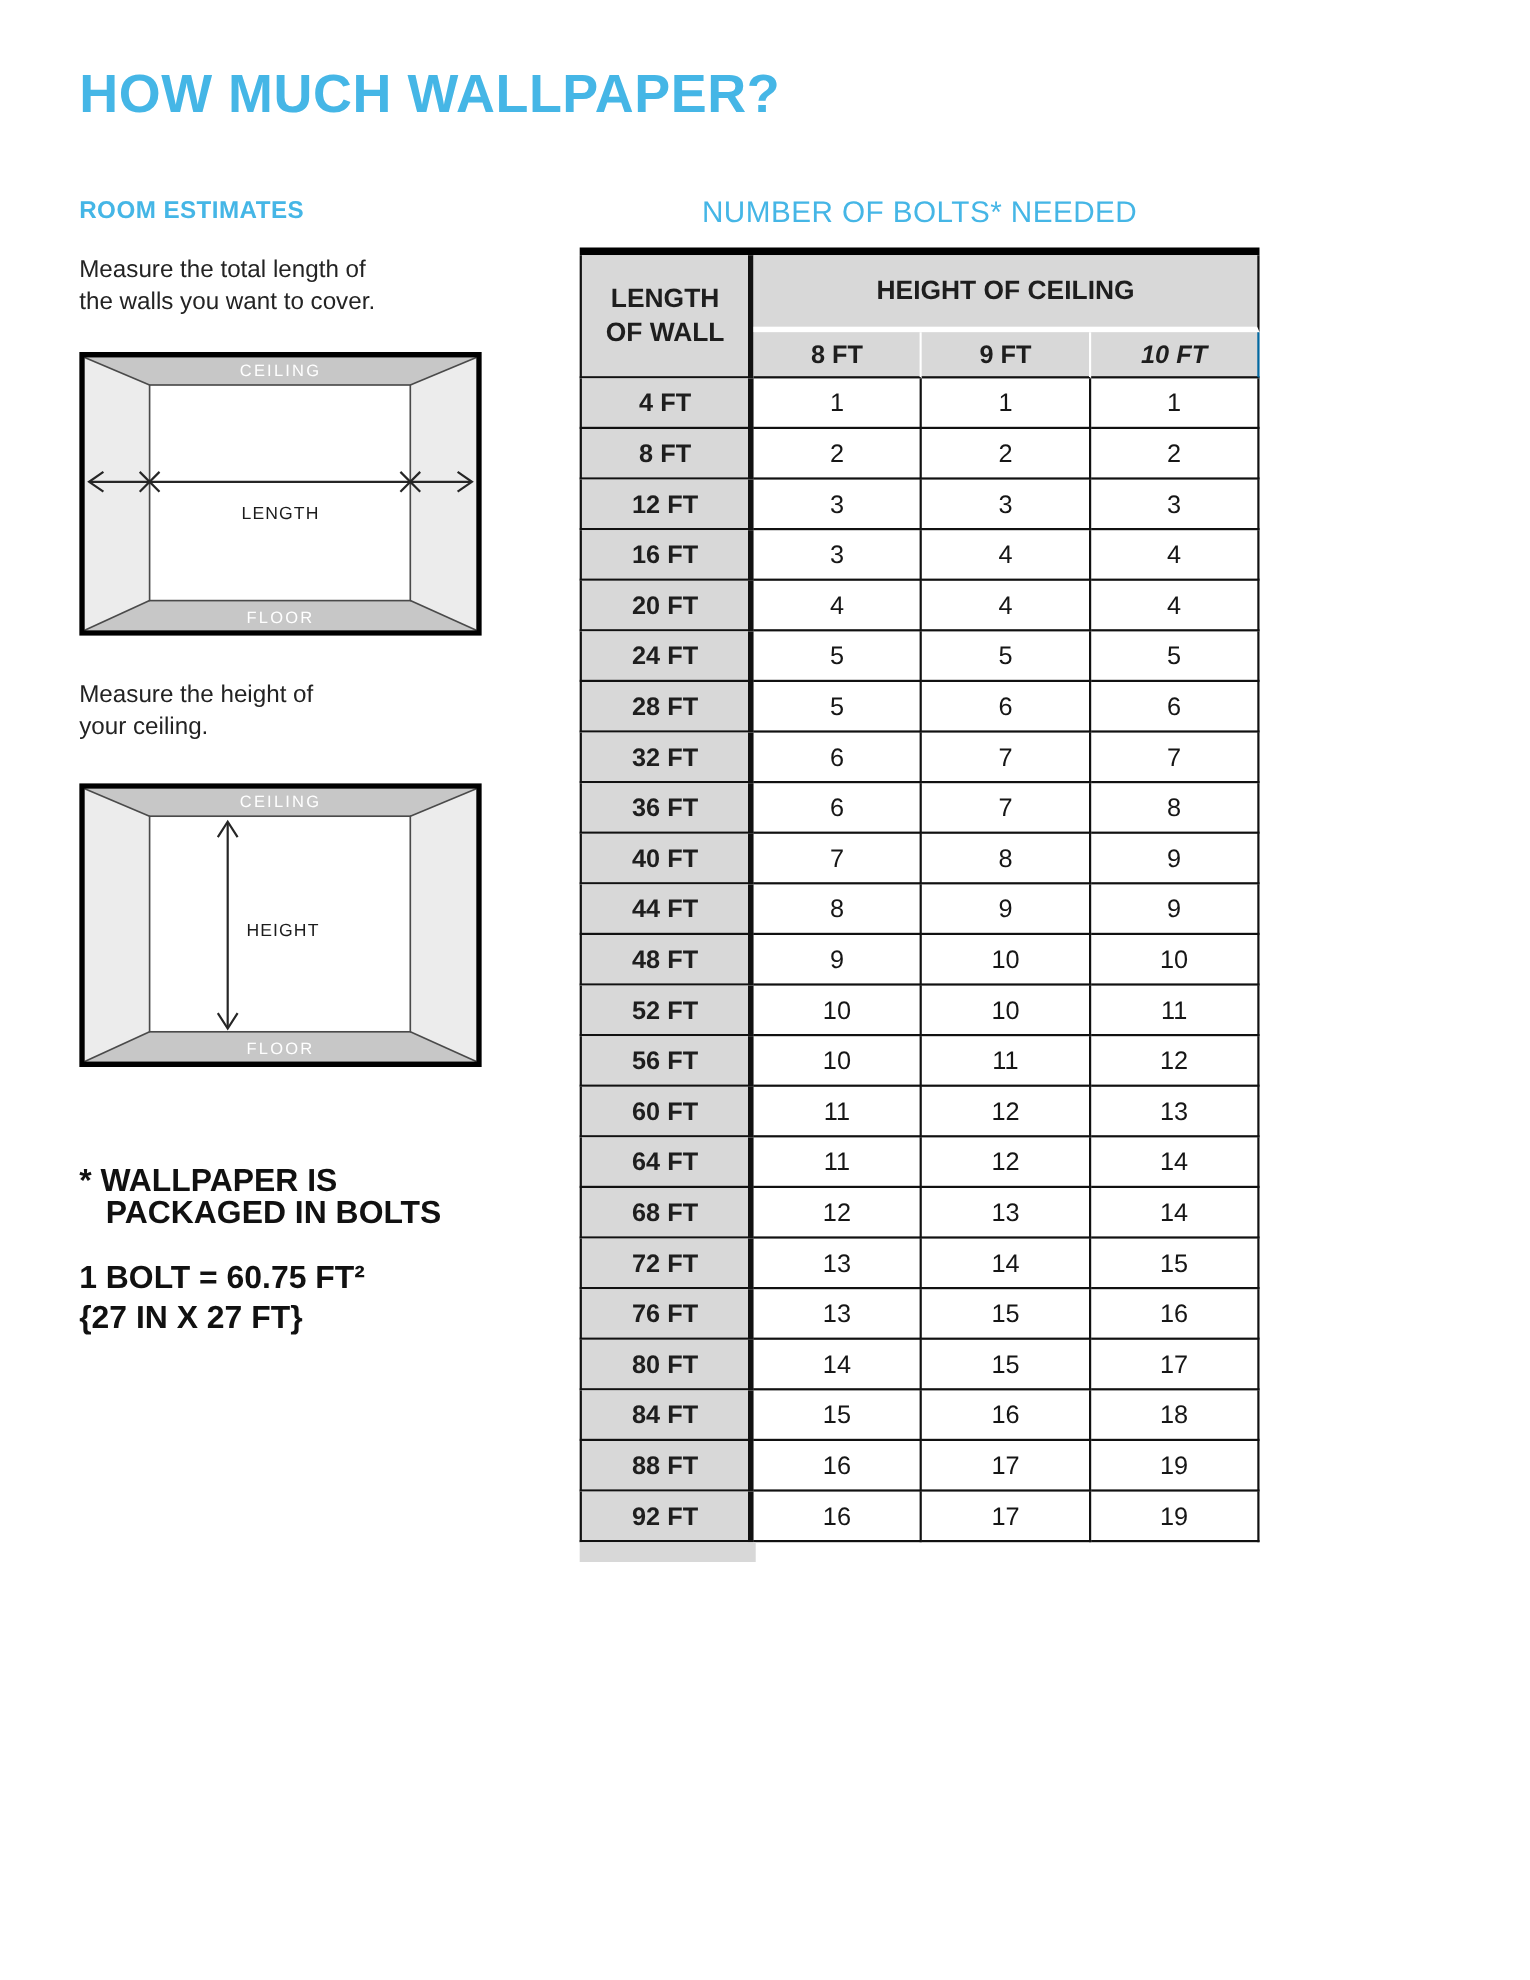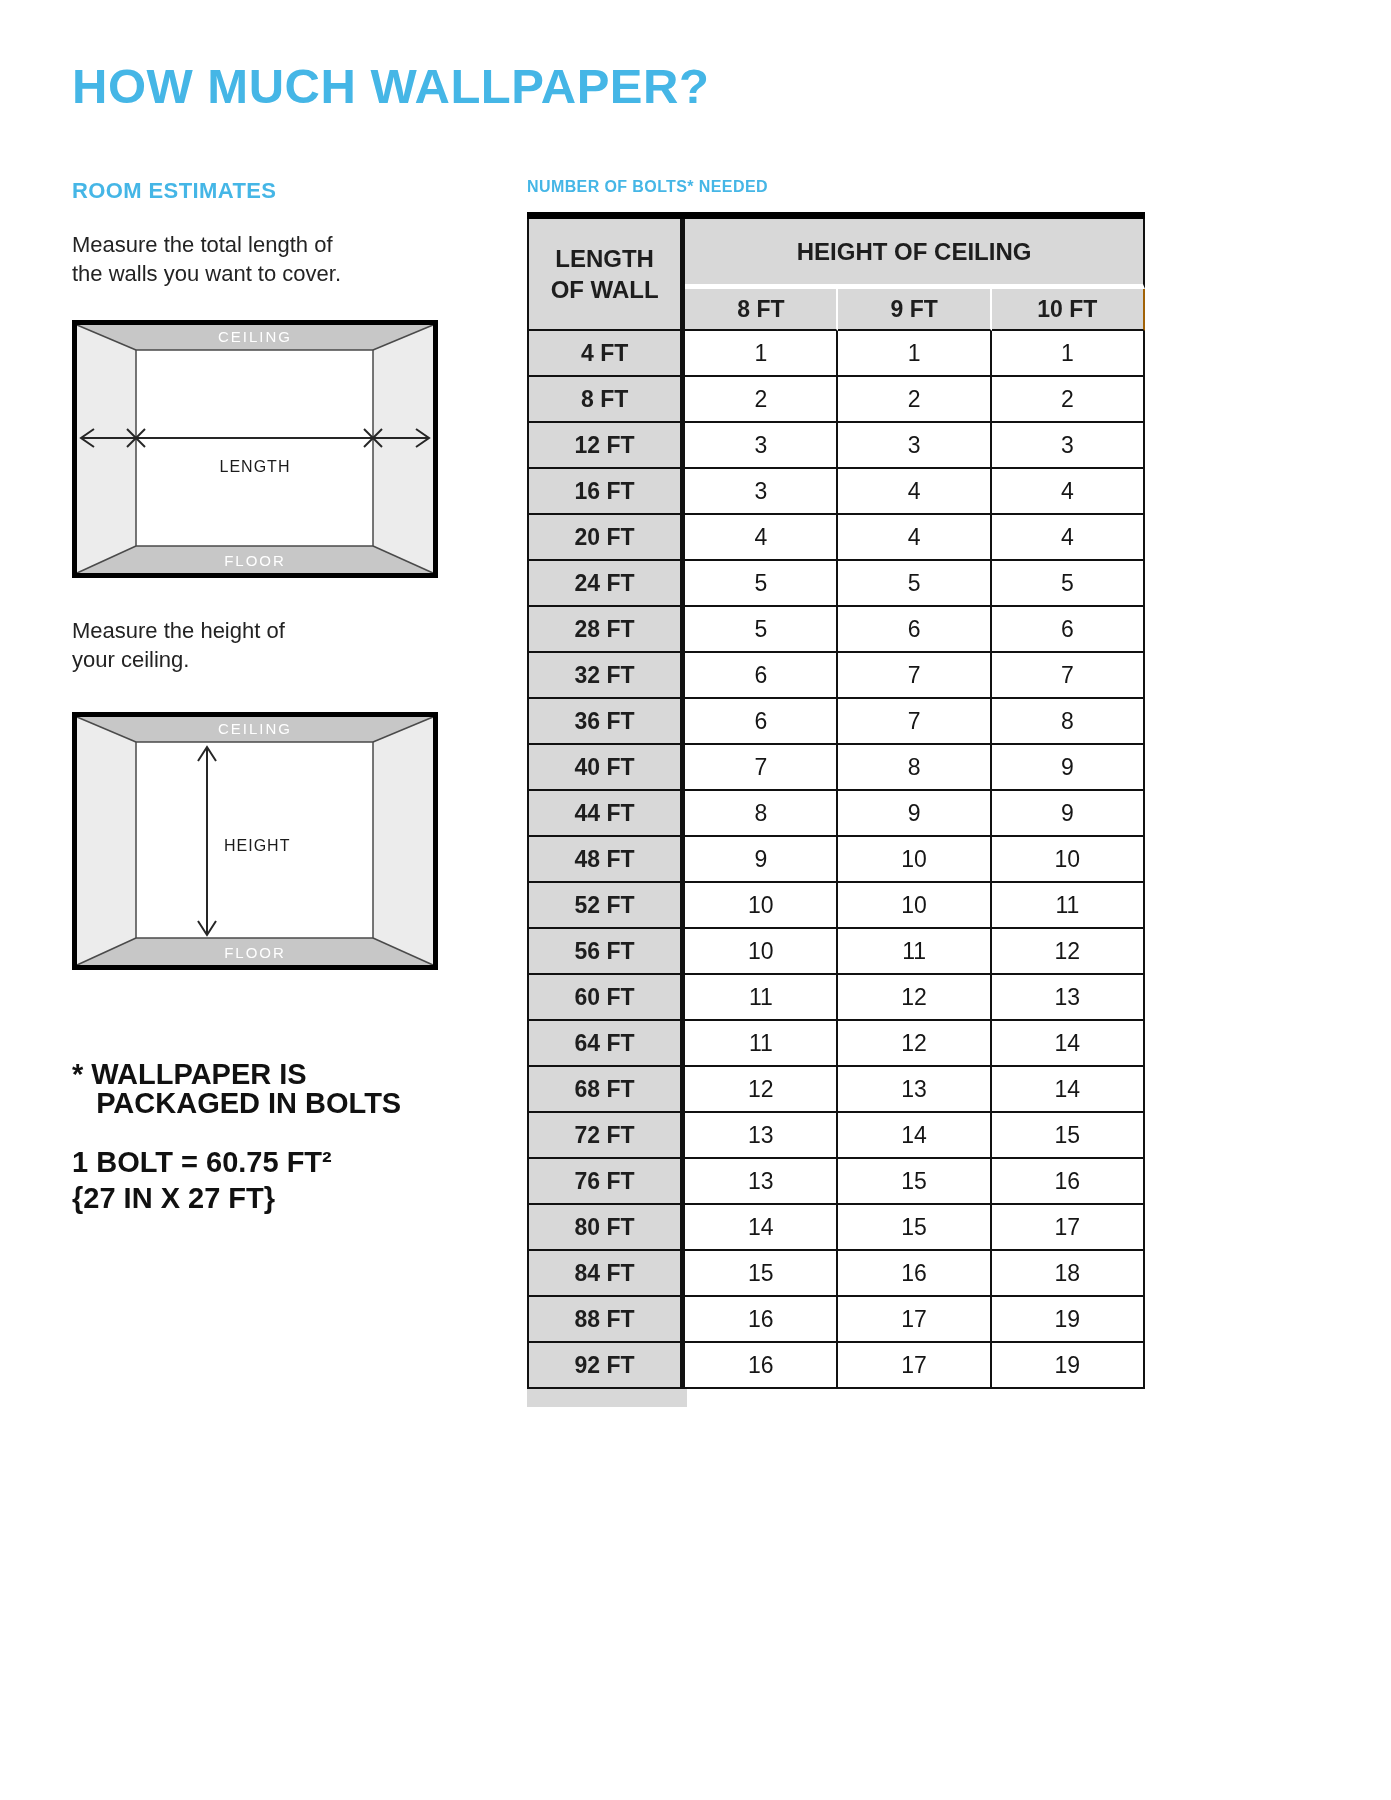--- a/index.html
+++ b/index.html
@@ -43,22 +43,22 @@
   .diag-outer { fill: none; stroke: #000; stroke-width: 5; }
   .diag-arrow { stroke: #262626; stroke-width: 2; fill: none; }
   .band-label { fill: #ffffff; font-size: 15px; letter-spacing: 2px; font-family: "Liberation Sans", sans-serif; }
   .dim-label  { fill: #1c1c1c; font-size: 16px; letter-spacing: 1px; font-family: "Liberation Sans", sans-serif; }
 
   .note-text { font-size: 29px; font-weight: bold; color: #111; white-space: pre-wrap; line-height: 29px; }
   .wallpaper-note { margin-top: 90px; }
   .bolt-info { margin-top: 26px; line-height: 36px; }
 
   .table-heading {
-    color: var(--accent-blue, #45b6e6); text-align: left;
-    font-size: 16px; font-weight: bold; letter-spacing: 0.4px;
+    color: var(--accent-blue, #45b6e6); text-align: center;
+    font-size: 27px; font-weight: normal; letter-spacing: 0.4px;
   }
 
   .bolts-table {
     margin-top: 16px; width: 618px;
     border-collapse: separate; border-spacing: 0; table-layout: fixed;
     border-top: 7px solid #000;
   }
   .col-label { width: 158px; }
   .col-data  { width: 153px; }
 
@@ -73,21 +73,21 @@
   .group-head {
     background: var(--cell-gray, #d8d8d8);
     font-size: 24px; font-weight: bold; height: 70px;
     border-bottom: 5px solid #fff; border-right: 2px solid #111;
   }
   .sub-head {
     background: var(--cell-gray, #d8d8d8);
     font-size: 23px; font-weight: bold; height: 42px;
     border-bottom: 2px solid #111; border-right: 2px solid #fff;
   }
-  .sub-head.last { border-right: 2px solid #a16207; }
+  .sub-head.last { border-right: 2px solid #0369a1; font-style: italic; }
 
   .bolts-table tbody th {
     background: var(--cell-gray, #d8d8d8);
     font-size: 23px; font-weight: bold; height: 46px;
     border-left: 2px solid #111; border-right: 5px solid #111; border-bottom: 2px solid #111; margin-left: 16px;
   }
   .bolts-table tbody td {
     font-size: 23px; color: #161616; height: 46px;
     border-right: 2px solid #111; border-bottom: 2px solid #111;
   }

